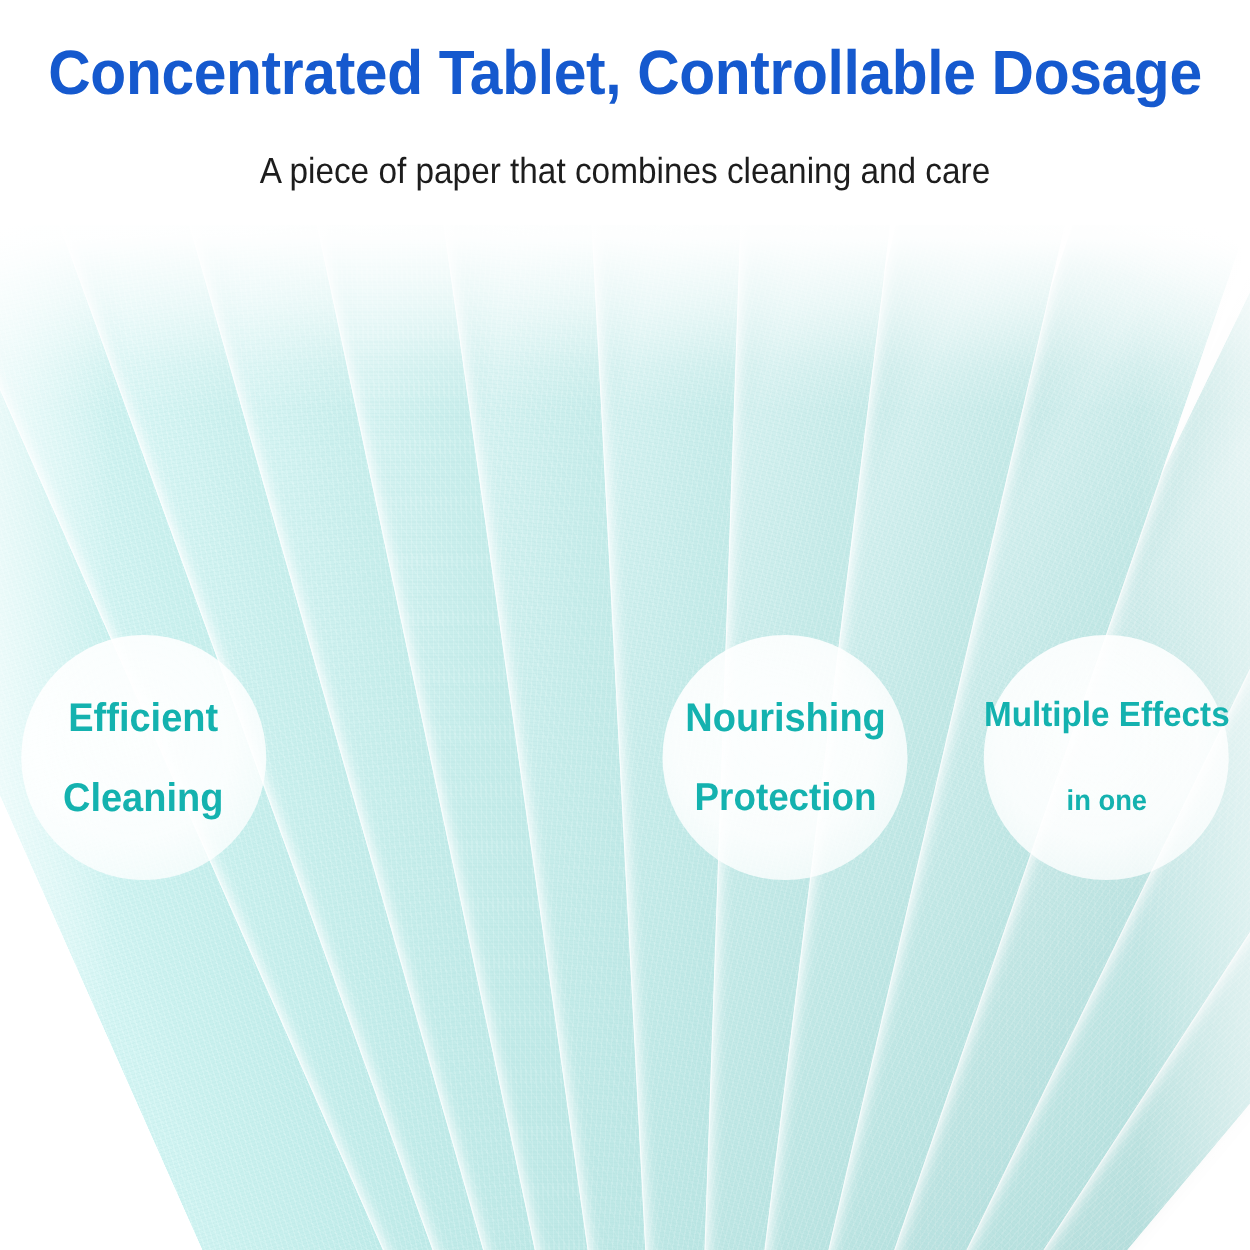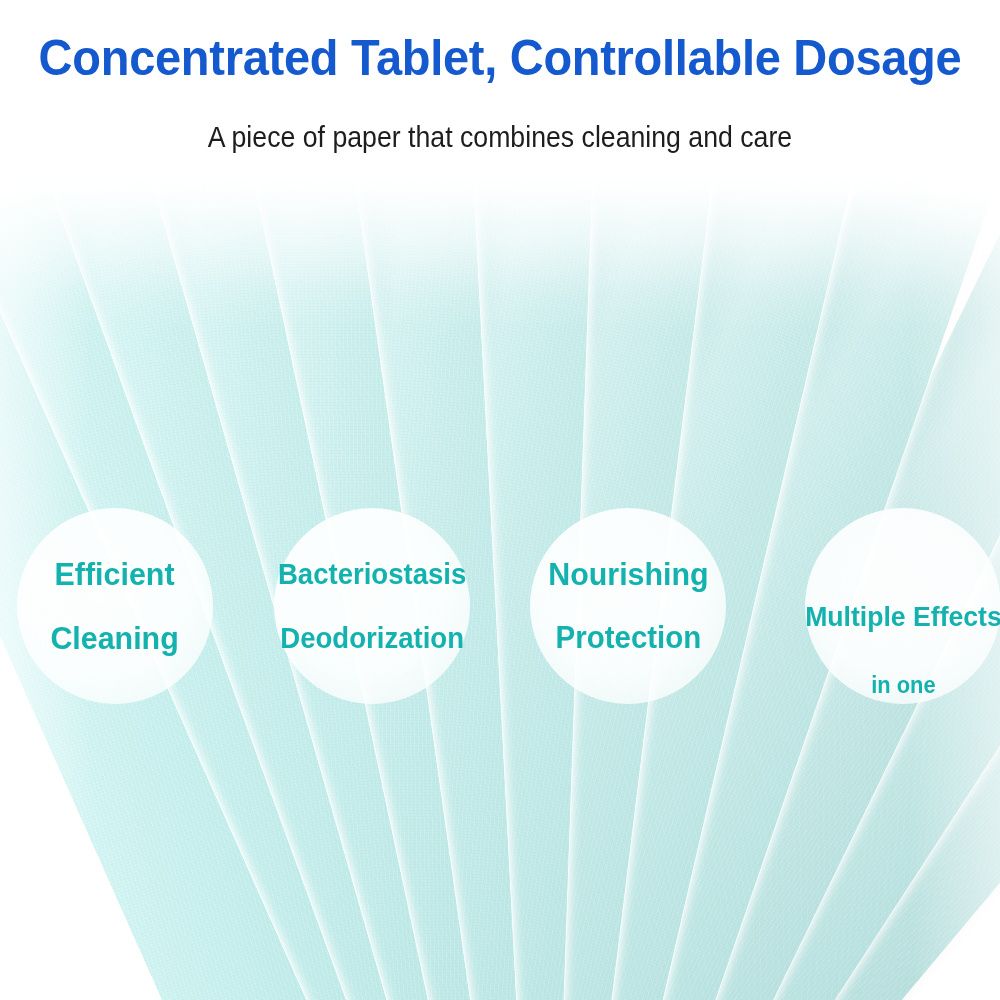--- a/index.html
+++ b/index.html
@@ -226,21 +226,21 @@
   .badge.b1 .badge-line2 { font-size: 32px; }
 
   .badge.b2 { left: 274px; }
   .badge.b2 .badge-line1 { font-size: 29px; }
   .badge.b2 .badge-line2 { font-size: 29px; }
 
   .badge.b3 { left: 530px; justify-content: center; }
   .badge.b3 .badge-line1 { font-size: 32px; }
   .badge.b3 .badge-line2 { font-size: 31px; }
 
-  .badge.b4 { left: 805px; justify-content: flex-end; }
+  .badge.b4 { left: 787px; }
   .badge.b4 .badge-line1 { font-size: 28px; }
   .badge.b4 .badge-line2 { font-size: 23px; margin-top: 30px; }
 </style>
 </head>
 <body>
 
 <div id="banner">
 
   <div class="fan">
     <div class="strip" style="transform: translateX(-50%) translateX(-212.52px) rotate(-24deg); filter: brightness(1.035); z-index: 30;"></div>
@@ -269,27 +269,20 @@
   <div class="badges">
 
     <div class="badge b1">
       <span class="badge-disc"></span>
       <span class="badge-text">
         <span class="badge-line1">Efficient</span>
         <span class="badge-line2">Cleaning</span>
       </span>
     </div>
 
-    <div class="badge b2">
-      <span class="badge-disc"></span>
-      <span class="badge-text">
-        <span class="badge-line1">Bacteriostasis</span>
-        <span class="badge-line2">Deodorization</span>
-      </span>
-    </div>
 
     <div class="badge b3">
       <span class="badge-disc"></span>
       <span class="badge-text">
         <span class="badge-line1">Nourishing</span>
         <span class="badge-line2">Protection</span>
       </span>
     </div>
 
     <div class="badge b4">

